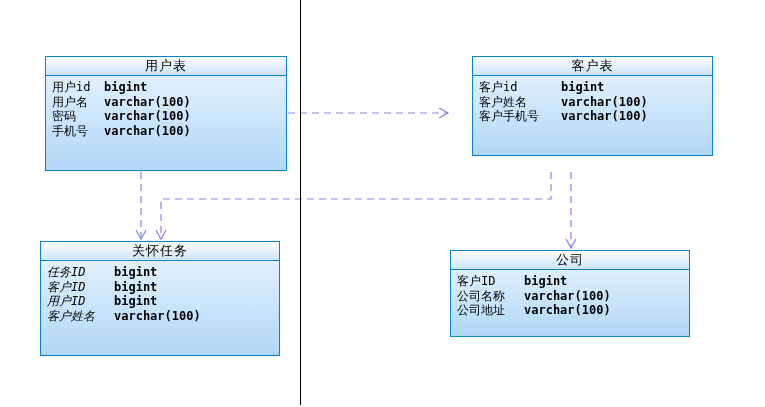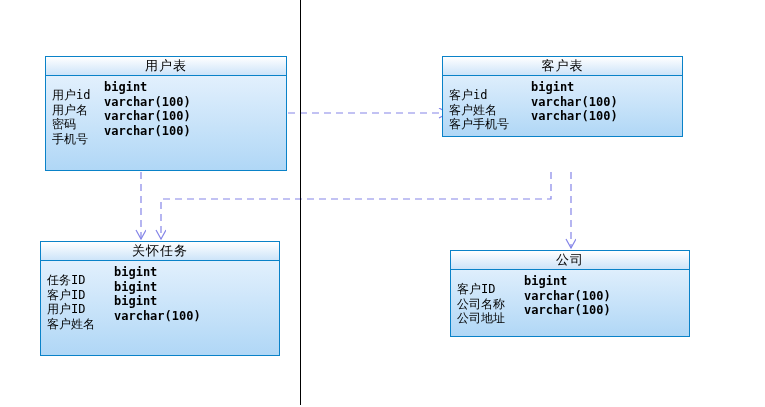--- a/index.html
+++ b/index.html
@@ -52,25 +52,25 @@
     padding:4px 0 0 6px;
   }
   .frow{
     display:flex;
     height:14.5px;
     line-height:14.5px;
     font-size:12px;
     color:#000;
     white-space:nowrap;
   }
-  .fname{flex:0 0 auto;margin-top:8px;}
+  .fname{flex:0 0 auto;}
   .ftype{flex:0 0 auto;font-weight:bold;}
   .e0 .fname{width:52px;}
   .e1 .fname{width:82px;}
-  .e2 .fname{width:67px;}
+  .e2 .fname{width:67px;font-style:italic;}
   .e3 .fname{width:67px;}
 </style>
 </head>
 <body>
 
 <div class="canvas">
 
   <svg class="connectors" width="765" height="407" viewBox="0 0 765 407" xmlns="http://www.w3.org/2000/svg">
     <defs>
       <marker id="arrowV" markerWidth="14" markerHeight="14" refX="10" refY="5" orient="auto" markerUnits="userSpaceOnUse">
@@ -100,21 +100,21 @@
         <span class="fname">密码</span>
         <span class="ftype">varchar(100)</span>
       </div>
       <div class="frow">
         <span class="fname">手机号</span>
         <span class="ftype">varchar(100)</span>
       </div>
     </div>
   </div>
 
-  <div class="entity e1" style="left:442px;top:56px;width:241px;height:81px">
+  <div class="entity e1" style="left:472px;top:56px;width:241px;height:100px">
     <div class="entity-header">客户表</div>
     <div class="entity-body">
       <div class="frow">
         <span class="fname">客户id</span>
         <span class="ftype">bigint</span>
       </div>
       <div class="frow">
         <span class="fname">客户姓名</span>
         <span class="ftype">varchar(100)</span>
       </div>

